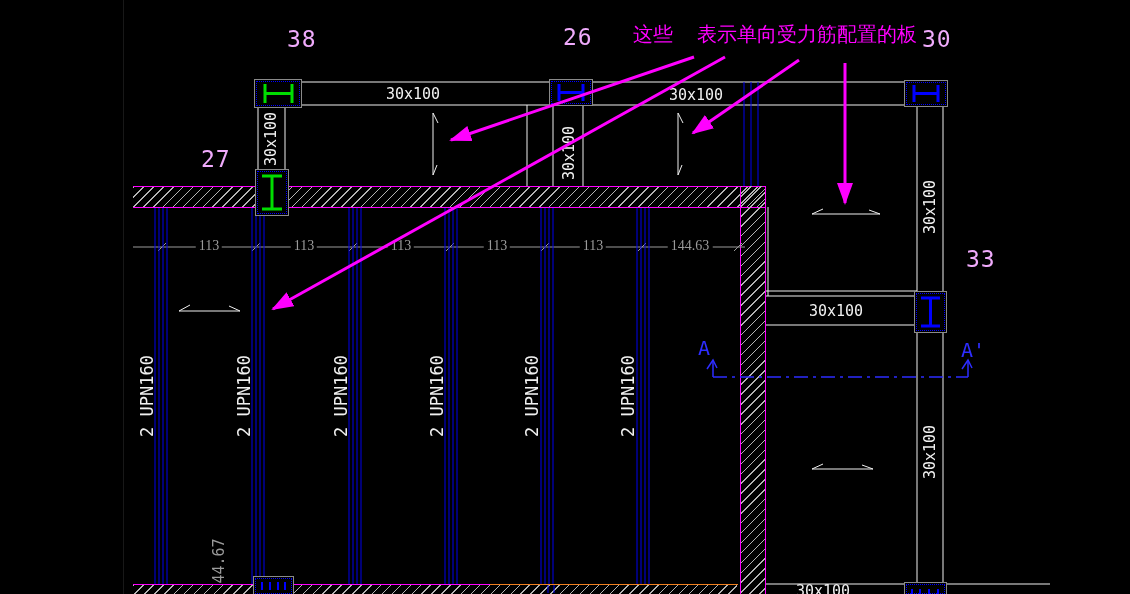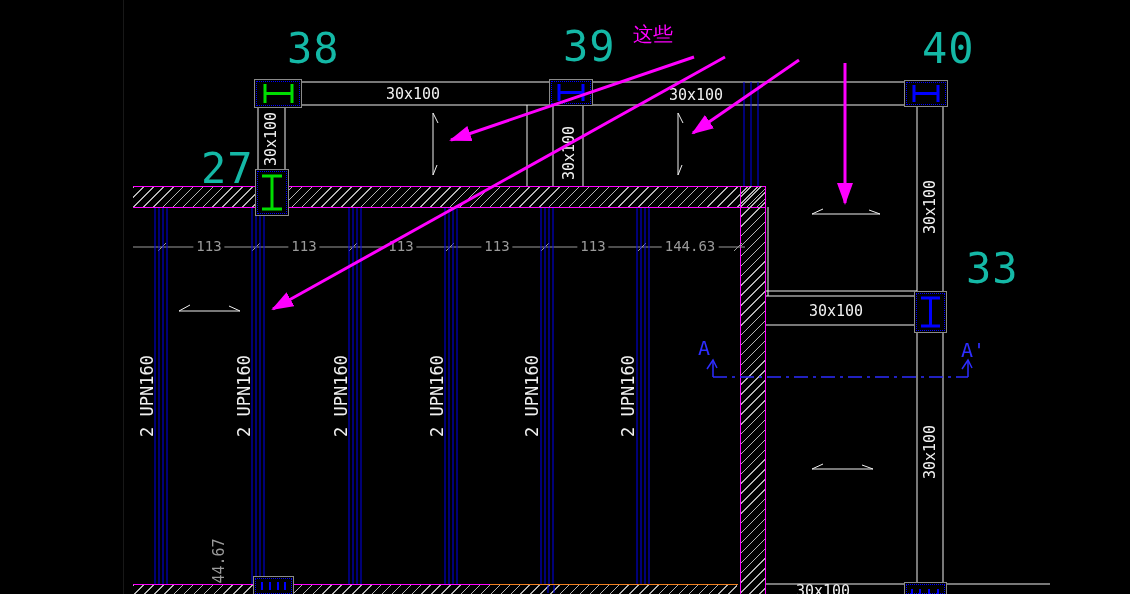--- a/index.html
+++ b/index.html
@@ -1,28 +1,28 @@
 <!DOCTYPE html>
 <html><head>
 <meta charset="utf-8">
 <style>
   html,body{margin:0;padding:0;background:#000;}
   #canvas{position:relative;width:1130px;height:594px;background:#000;overflow:hidden;
           font-family:"DejaVu Sans Mono",monospace;}
   .abs{position:absolute;}
   svg.layer{position:absolute;left:0;top:0;pointer-events:none;}
   
-  .grid-lbl{color:#14b8a6;font-size:42px;line-height:1;letter-spacing:1px;z-index:4;}
+  .grid-lbl{color:#f0abfc;font-size:23px;line-height:1;letter-spacing:1px;z-index:4;}
   .size-lbl{color:#f0f0f0;font-size:15px;line-height:1;white-space:nowrap;z-index:4;
             transform:translate(-50%,-50%);}
   .size-lbl.rot{transform:translate(-50%,-50%) rotate(-90deg);}
   .joist-lbl{color:#f0f0f0;font-size:17px;line-height:1;white-space:nowrap;z-index:4;
              transform:translate(-50%,-50%) rotate(-90deg);}
   .dim-lbl{color:#9a9a9a;font-size:14px;line-height:1;white-space:nowrap;z-index:4;
-           background:#000;padding:0 3px;transform:translate(-50%,-50%);}
+           background:#000;padding:0 3px;transform:translate(-50%,-50%);font-family:Liberation Serif, serif;}
   .note{color:#ff00ff;font-size:20px;line-height:1;white-space:nowrap;z-index:6;
         font-family:"DejaVu Sans","Liberation Sans",sans-serif;}
   .sec-lbl{color:#2d2dff;font-size:20px;line-height:1;z-index:5;}
   .lvl-lbl{color:#9a9a9a;font-size:15px;line-height:1;white-space:nowrap;z-index:4;
            transform:translate(-50%,-50%) rotate(-90deg);}
   
   .hatch{background:repeating-linear-gradient(135deg,#b4b4b4 0px,#b4b4b4 1px,transparent 1px,transparent 7px);}
   .wall-h{left:133px;top:186px;width:632px;height:20px;border-top:1px solid #ff00ff;
           border-bottom:1px solid #ff00ff;z-index:1;}
   .wall-v{left:740px;top:186px;width:24px;height:408px;border-left:1px solid #ff00ff;
@@ -108,22 +108,22 @@
       <path d="M8 5 V13 M16 5 V13 M24 5 V13 M31 5 V13" stroke="#0000ff" stroke-width="2" fill="none"></path>
     </svg>
   </div>
   <div class="ibox" style="left:904px;top:582px;width:41px;height:12px">
     <svg width="41" height="12">
       <path d="M7 3 V10 M15 3 V10 M24 3 V10 M33 3 V10" stroke="#0000ff" stroke-width="2" fill="none"></path>
     </svg>
   </div>
 
   <div class="abs grid-lbl" style="left:287px;top:28px">38</div>
-  <div class="abs grid-lbl" style="left:563px;top:26px">39</div>
-  <div class="abs grid-lbl" style="left:922px;top:28px">40</div>
+  <div class="abs grid-lbl" style="left:563px;top:26px">26</div>
+  <div class="abs grid-lbl" style="left:922px;top:28px">30</div>
   <div class="abs grid-lbl" style="left:201px;top:148px">27</div>
   <div class="abs grid-lbl" style="left:966px;top:248px">33</div>
 
   <div class="abs size-lbl" style="left:413px;top:94px">30x100</div>
   <div class="abs size-lbl" style="left:696px;top:95px">30x100</div>
   <div class="abs size-lbl rot" style="left:271px;top:139px">30x100</div>
   <div class="abs size-lbl rot" style="left:569px;top:153px">30x100</div>
   <div class="abs size-lbl rot" style="left:930px;top:207px">30x100</div>
   <div class="abs size-lbl" style="left:836px;top:311px">30x100</div>
   <div class="abs size-lbl rot" style="left:930px;top:452px">30x100</div>
@@ -141,20 +141,21 @@
   <div class="abs joist-lbl" style="left:341px;top:396px">2 UPN160</div>
   <div class="abs joist-lbl" style="left:437px;top:396px">2 UPN160</div>
   <div class="abs joist-lbl" style="left:532px;top:396px">2 UPN160</div>
   <div class="abs joist-lbl" style="left:628px;top:396px">2 UPN160</div>
 
   <div class="abs sec-lbl" style="left:698px;top:338px">A</div>
   <div class="abs sec-lbl" style="left:961px;top:340px">A'</div>
   <div class="abs lvl-lbl" style="left:219px;top:561px">44.67</div>
 
   <div class="abs note" style="left:633px;top:24px">这些</div>
+  <div class="abs note" style="left:697px;top:24px">表示单向受力筋配置的板</div>
 
   <svg class="layer" width="1130" height="594" style="z-index:5">
     <defs>
       <marker id="mArrow" markerUnits="userSpaceOnUse" markerWidth="22" markerHeight="16" refX="20" refY="8" orient="auto">
         <path d="M0 0 L22 8 L0 16 Z" fill="#ff00ff"></path>
       </marker>
     </defs>
 
     <g stroke="#ff00ff" stroke-width="3" fill="none">
       <path d="M694 57 L451 140" marker-end="url(#mArrow)"></path>

